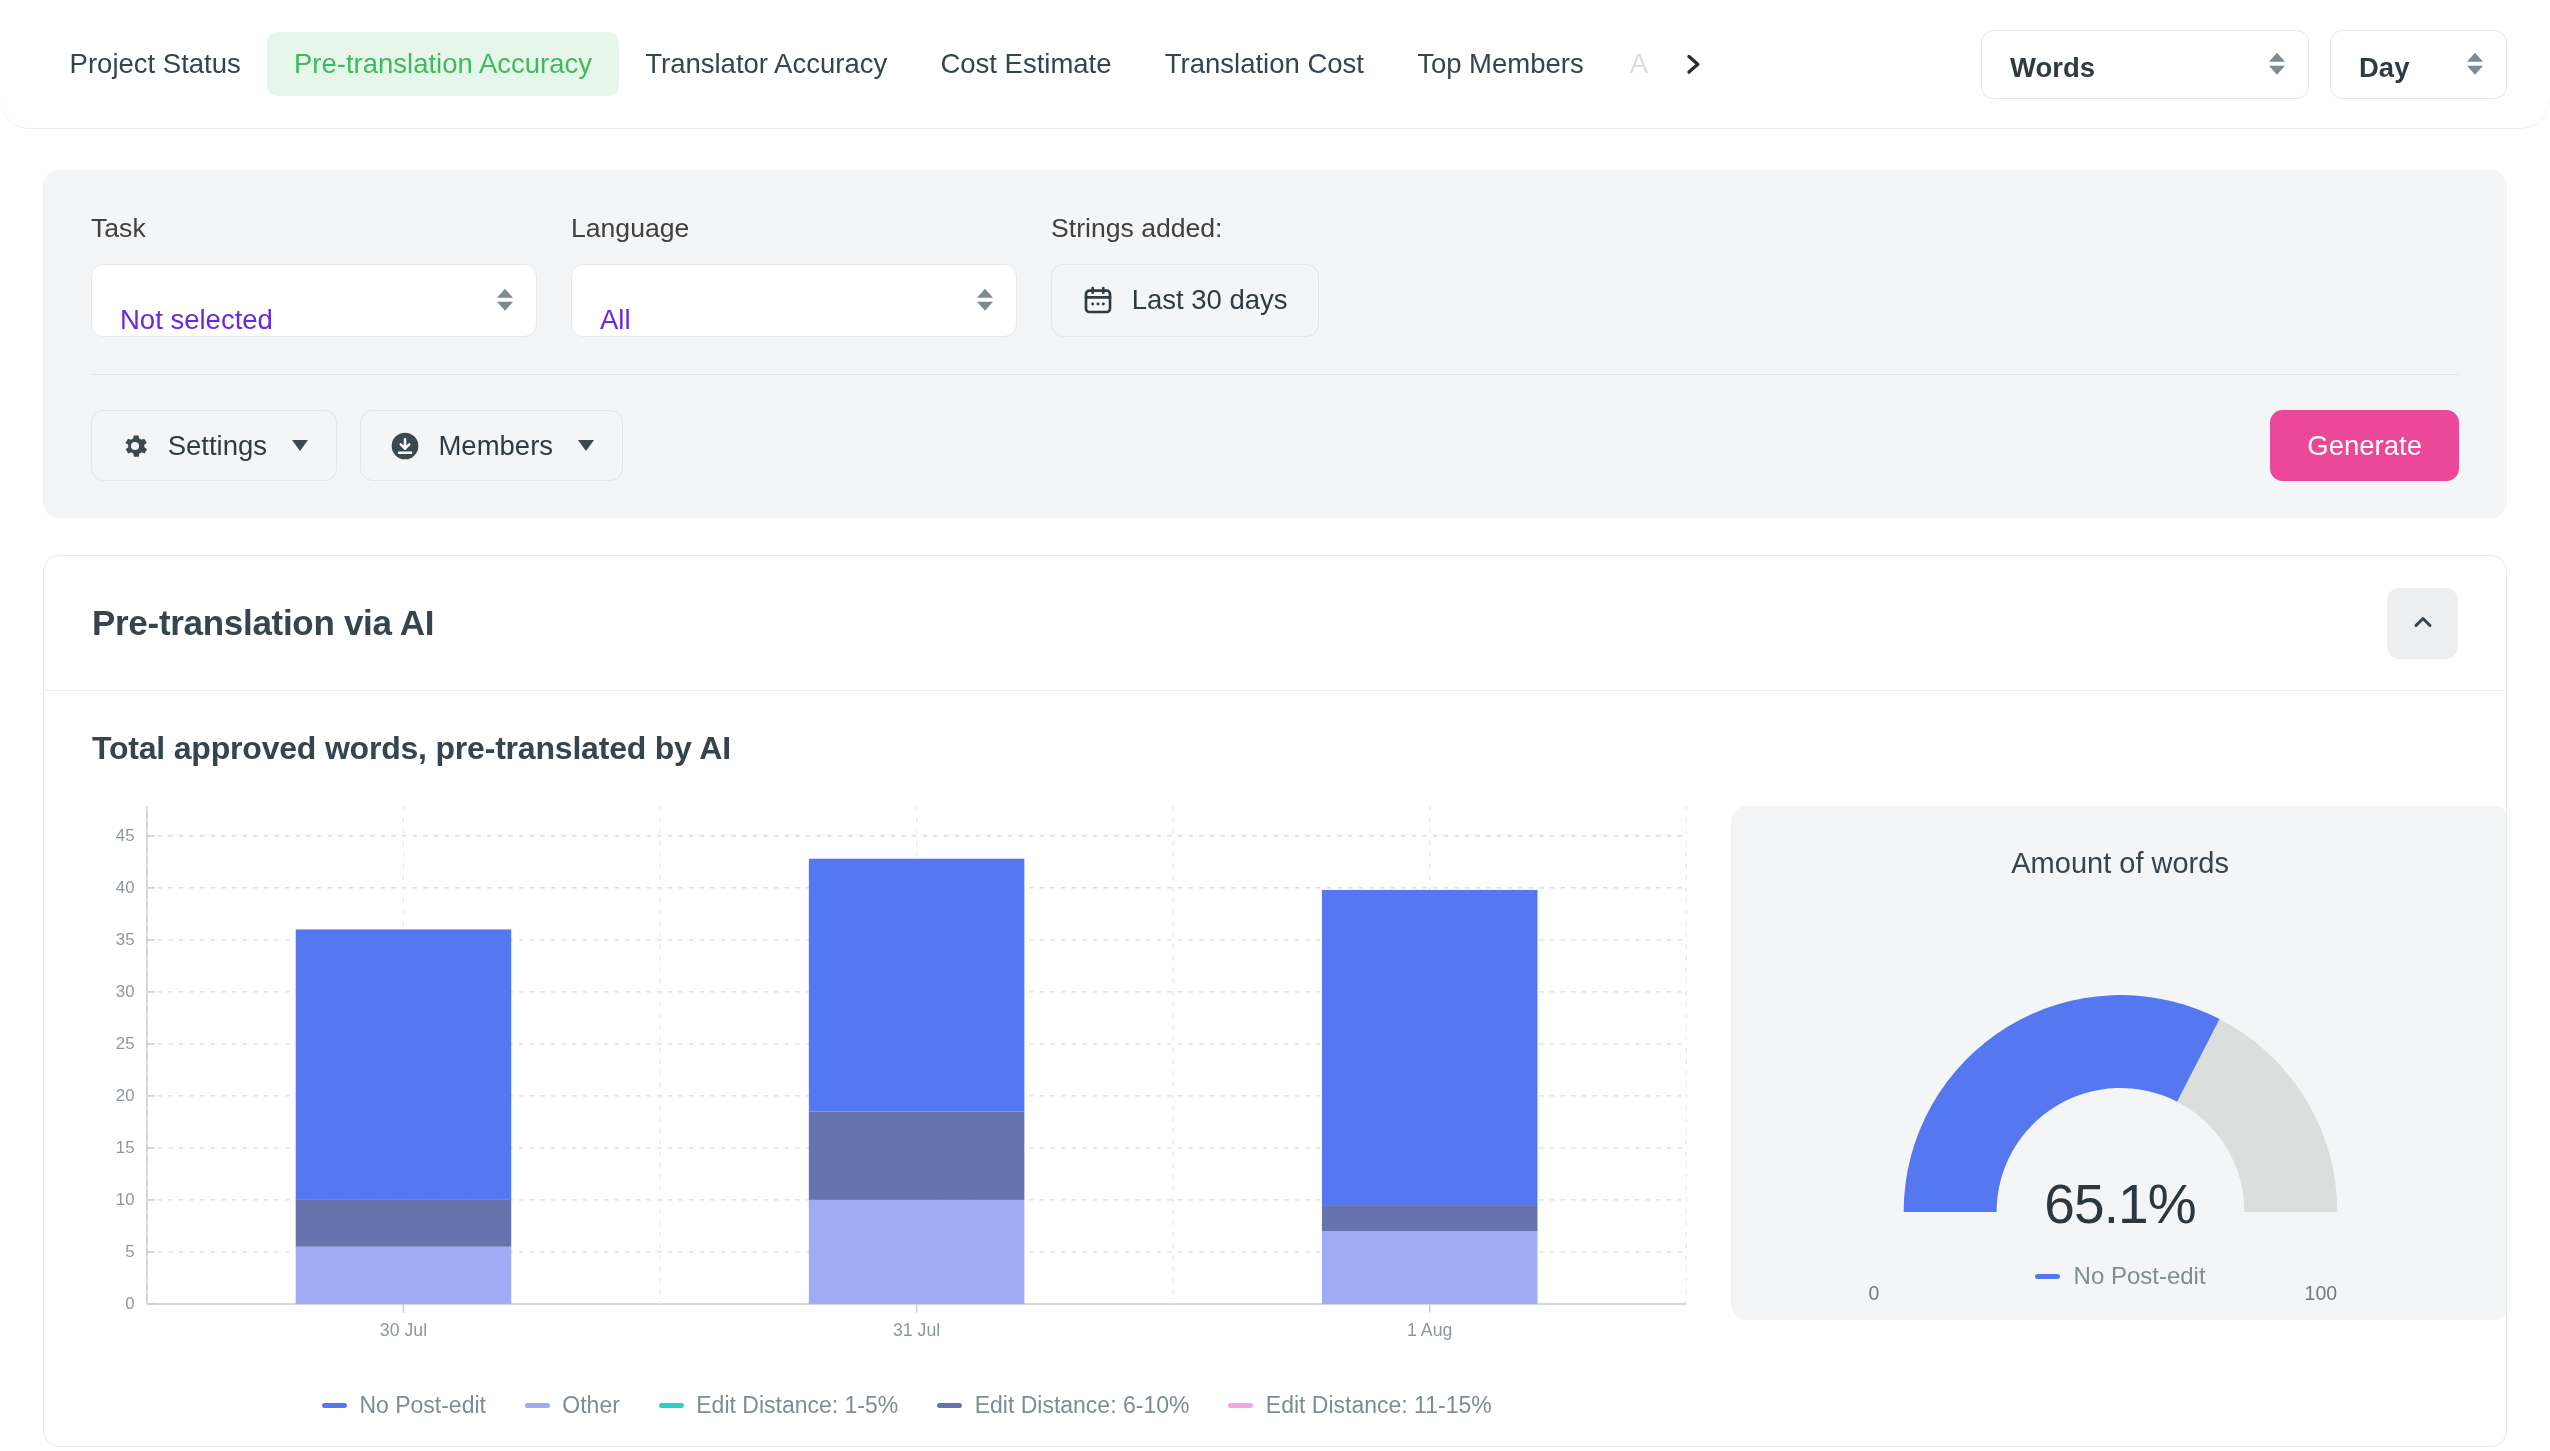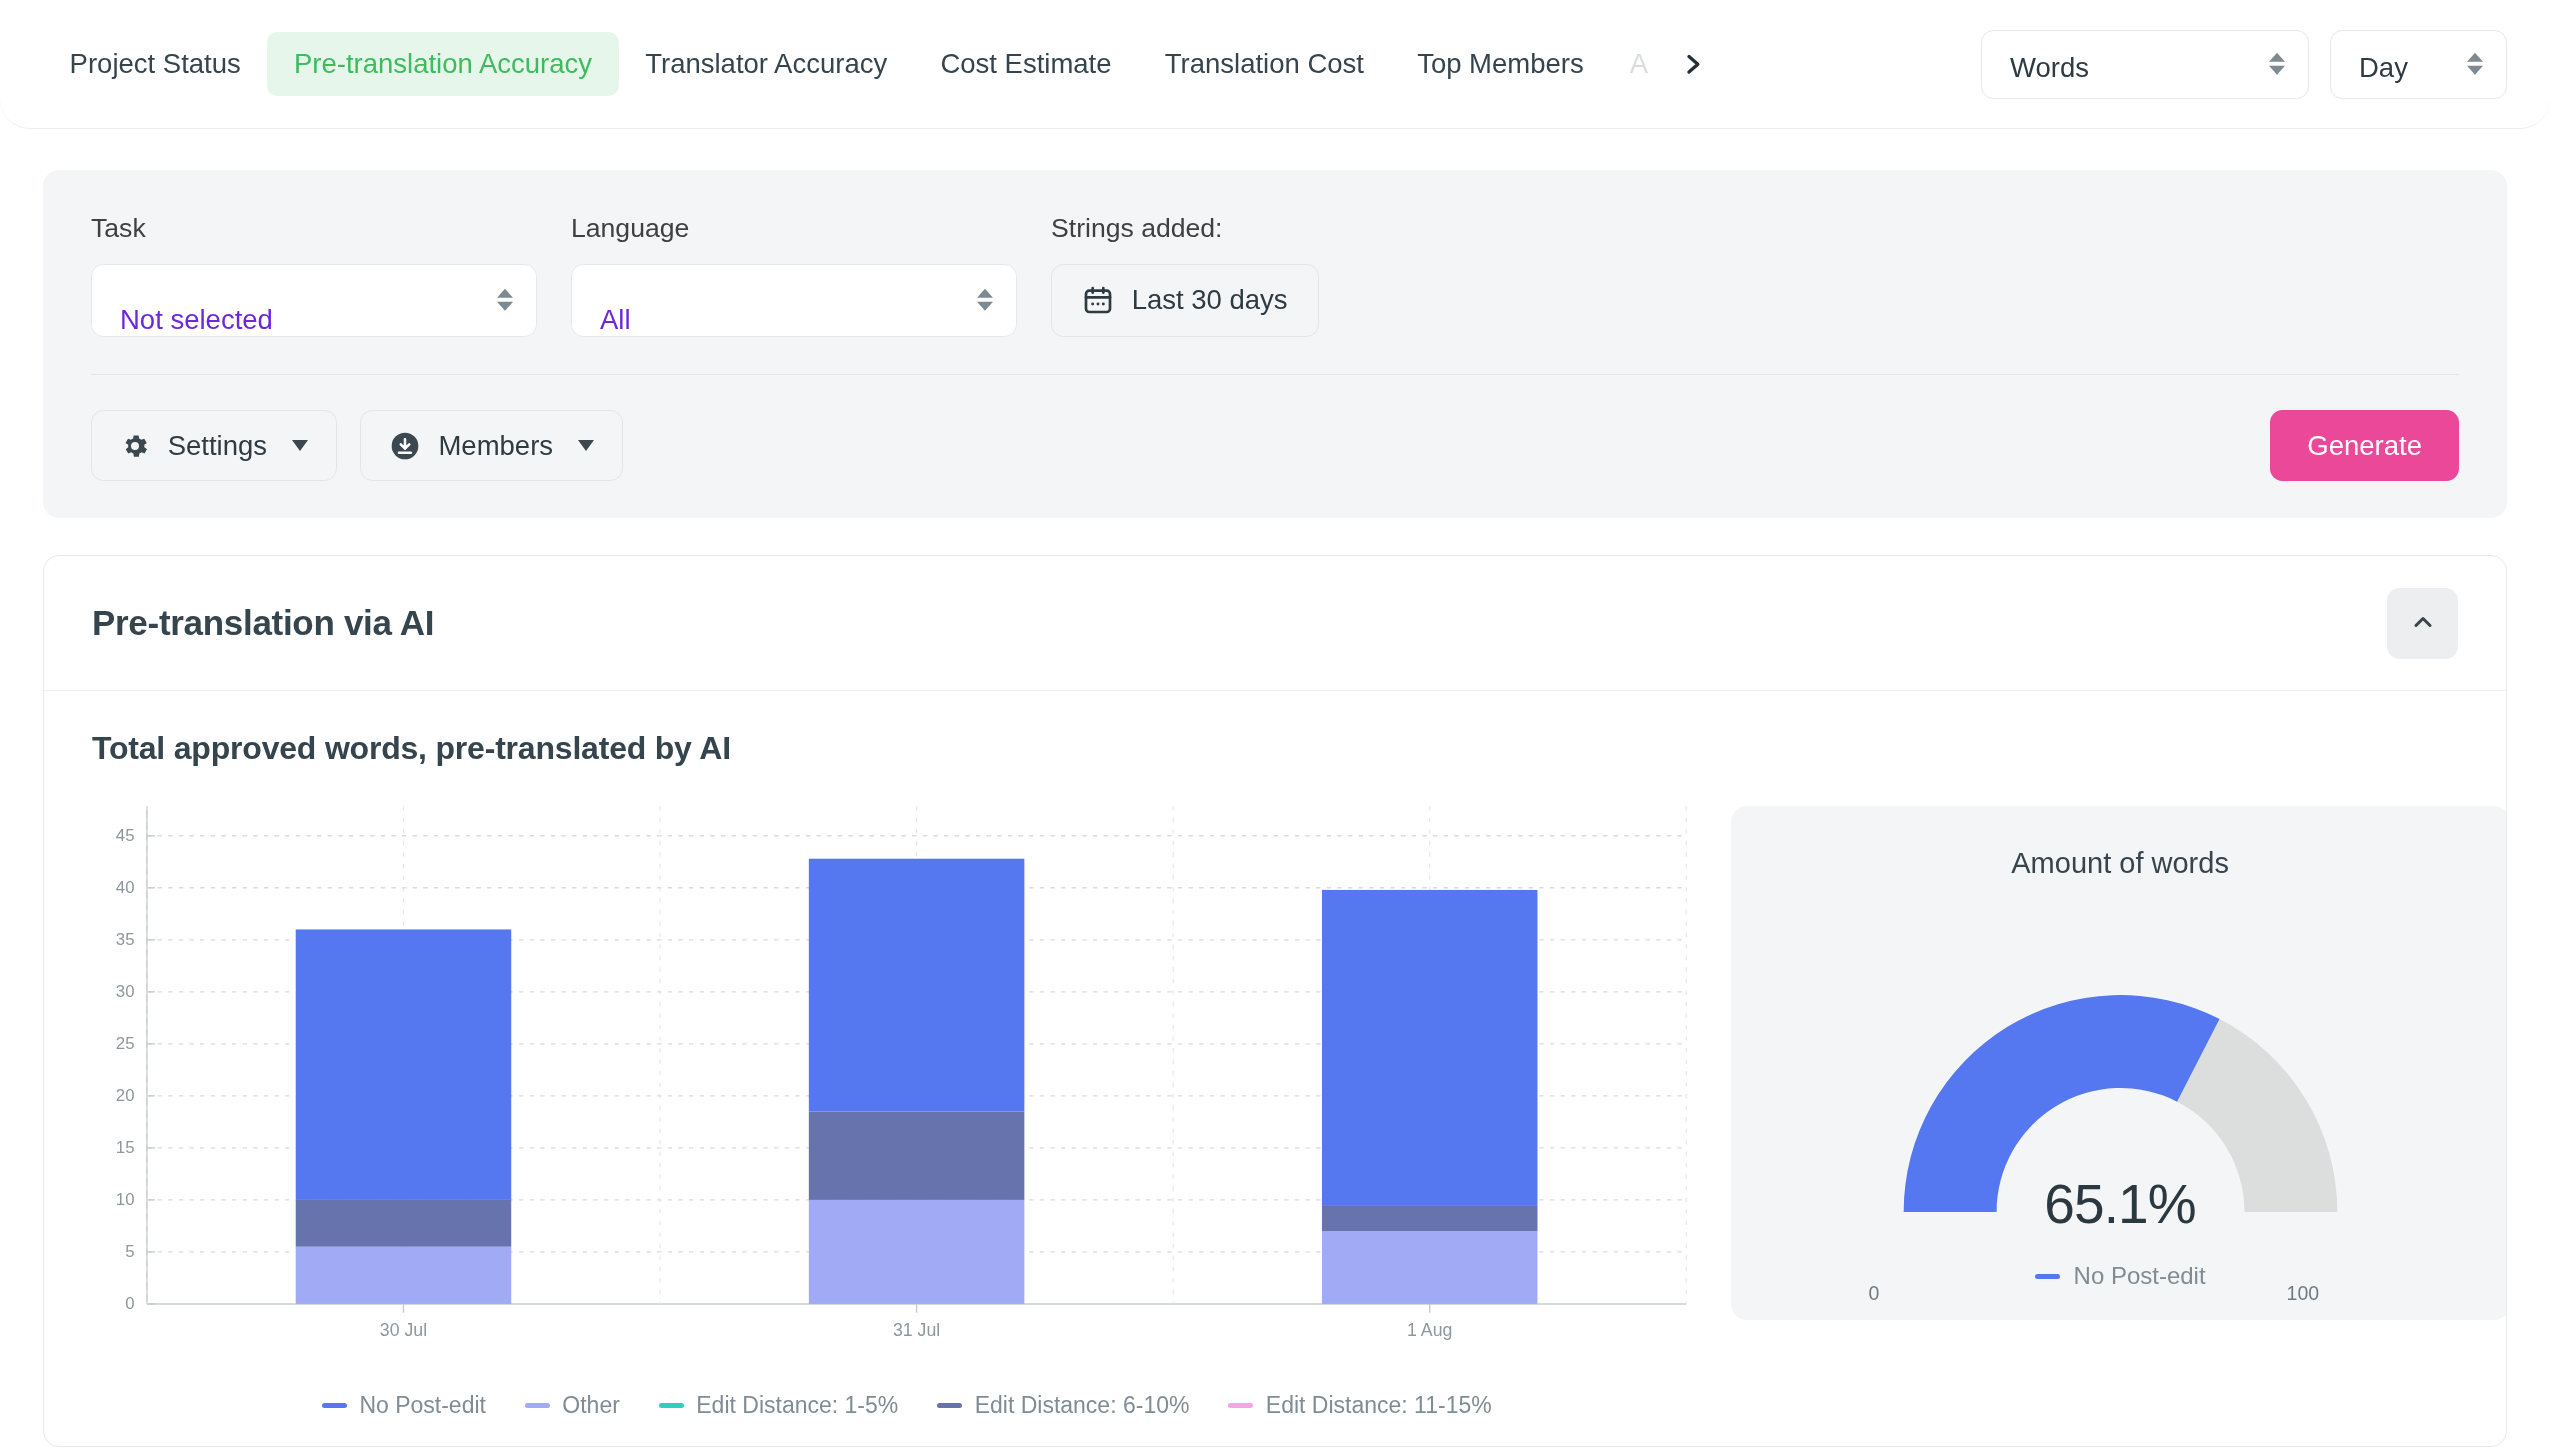--- a/index.html
+++ b/index.html
@@ -65,20 +65,21 @@
     border-radius: 12.4px;
     background: #fff;
     height: 69px;
     display: flex;
     align-items: center;
     padding: 8px 62px 0 28px;
     font-size: 27.5px;
     color: #2e3b42;
     cursor: pointer;
     white-space: nowrap;
+    font-weight: bold;
   }
   .sel.w-words { width: 328px; }
   .sel.w-day   { width: 177px; }
   .sel .updown {
     position: absolute;
     right: 23px; top: 50%;
     transform: translateY(-50%);
     display: flex; flex-direction: column; gap: 4.4px;
   }
   .caret-up, .caret-dn {
@@ -249,21 +250,21 @@
     color: #2b3840;
     letter-spacing: -0.9px;
   }
   .gauge-min, .gauge-max {
     position: absolute;
     font-size: 19.5px;
     color: #6f7b82;
     top: 402px;
   }
   .gauge-min { left: 138px; }
-  .gauge-max { left: 556px; }
+  .gauge-max { left: 574px; }
   .gauge-legend {
     position: absolute;
     bottom: 30px; left: 0; right: 0;
     display: flex; align-items: center; justify-content: center;
     gap: 14px;
     font-size: 24px;
     color: #7f8c93;
   }
   .lg-dash { width: 25px; height: 5.3px; border-radius: 2.7px; display:block; }
 

